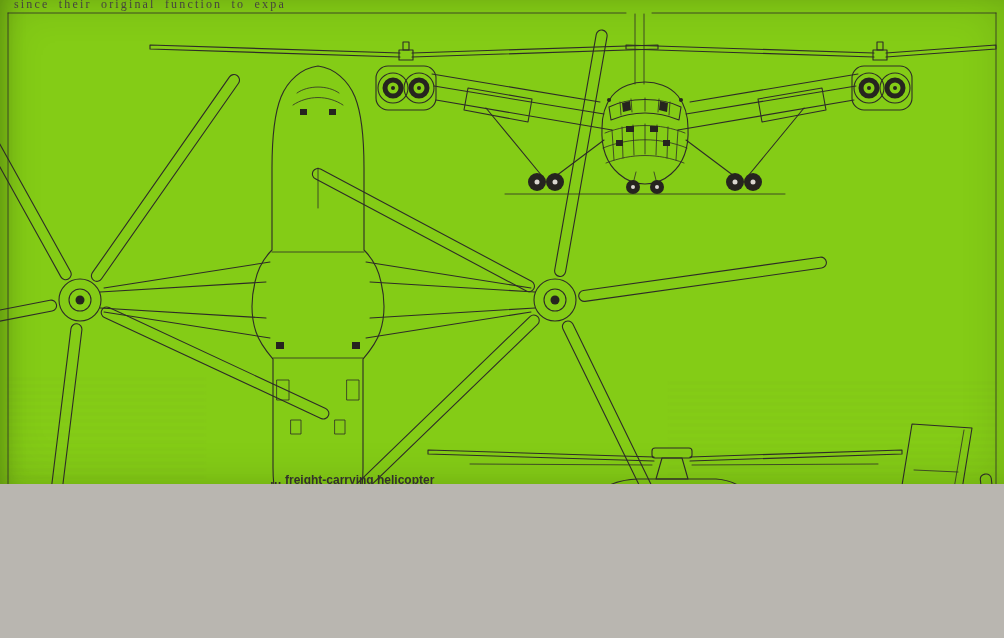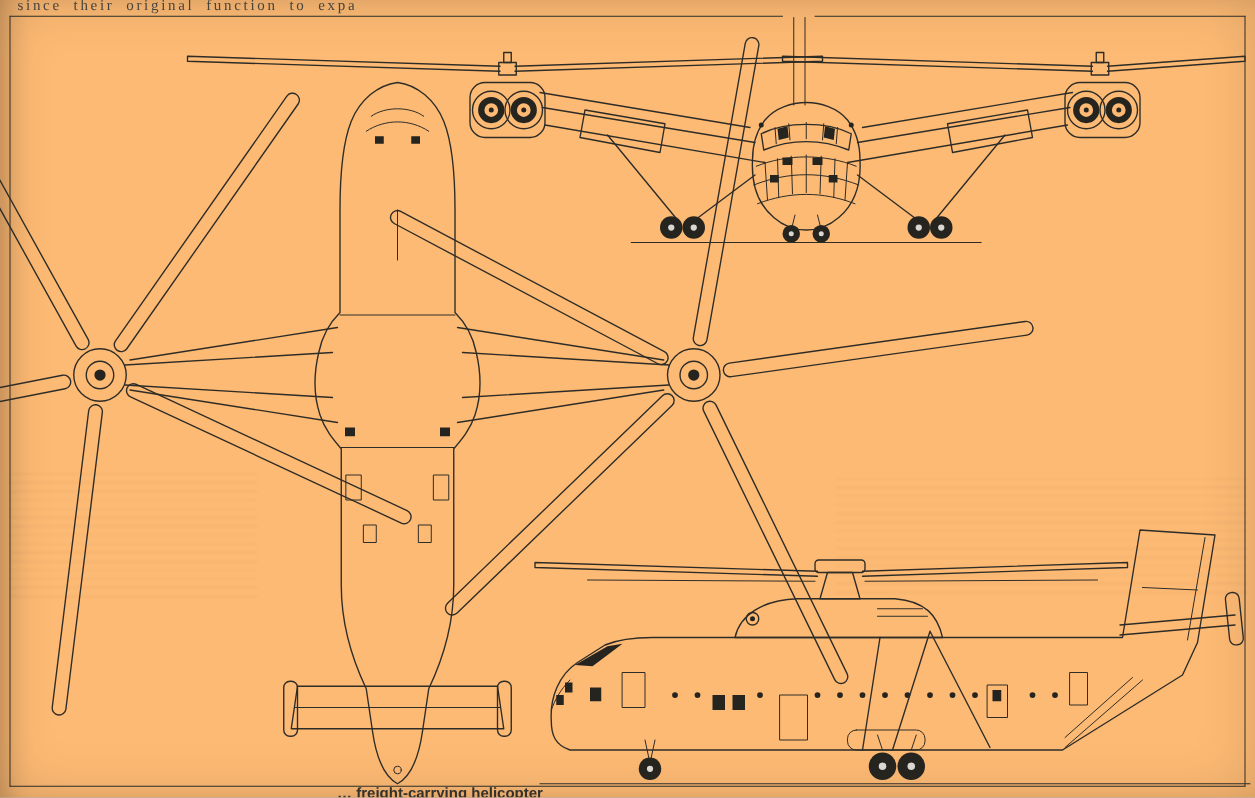--- a/index.html
+++ b/index.html
@@ -1,19 +1,19 @@
 <!DOCTYPE html>
 <html><head>
 <meta charset="utf-8">
 <style>
   html,body{margin:0;padding:0;background:#b9b6b0;}
   .scan{
     position:relative;
-    width:1004px;height:638px;
-    background:#fdba74;
+    width:1004px;height:484px;
+    background:#84cc16;
     overflow:hidden;
     font-family:"Liberation Sans",sans-serif;
     box-shadow:inset 0 0 46px rgba(0,0,0,.14), inset 16px 0 22px -12px rgba(0,0,0,.22);
   }
   .top-text{
     position:absolute;top:-3px;left:14px;
     font-family:"Liberation Serif",serif;
     font-size:12px;letter-spacing:.18em;word-spacing:.35em;
     color:#46443e;white-space:nowrap;
   }

